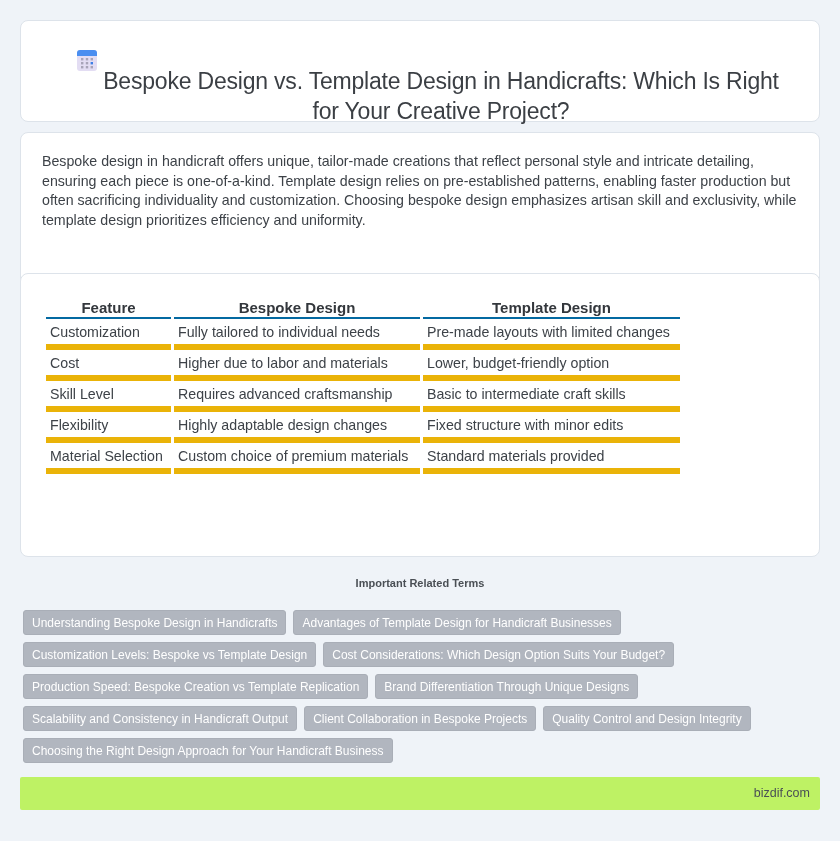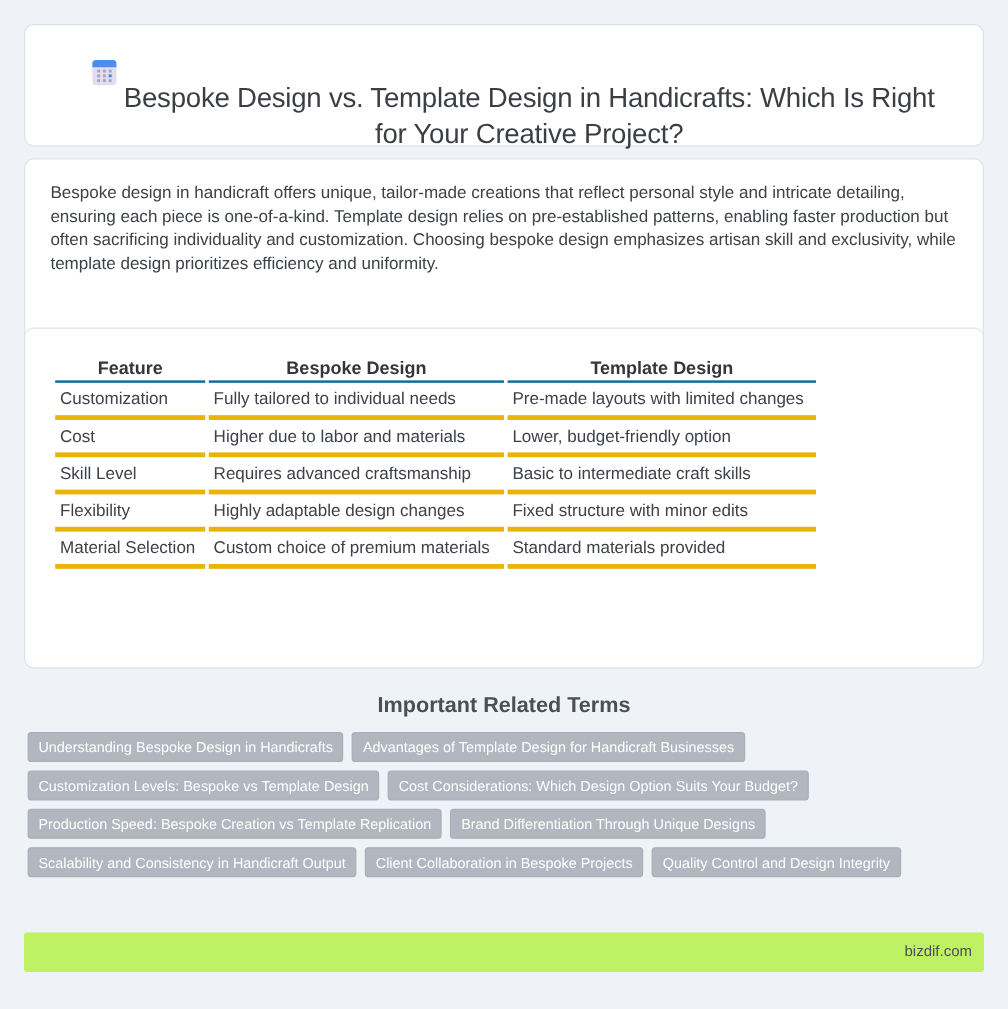--- a/index.html
+++ b/index.html
@@ -36,29 +36,29 @@
     position: absolute; left: 22px; top: 21px;
     border-collapse: separate; border-spacing: 3px 0;
     font-size: 14.2px; color: #3d4248;
   }
   table.cmp th {
     font-weight: bold; font-size: 15px; height: 24px; text-align: center;
     border-bottom: 2px solid #0369a1; padding: 0 4px; vertical-align: bottom; padding-bottom: 1px;
     color: #33373c;
   }
   table.cmp td {
-    height: 31px; padding: 0 4px; border-bottom: 4px solid #eab308; white-space: nowrap;
+    height: 31px; padding: 0 4px; border-bottom: 6px solid #eab308; white-space: nowrap;
   }
   table.cmp col.c1 { width: 125px; }
   table.cmp col.c2 { width: 246px; }
   table.cmp col.c3 { width: 257px; }
 
   .related-title {
     position: absolute; left: 0; top: 577px; width: 840px;
-    text-align: center; font-size: 18px; color: #4a4f55;
+    text-align: center; font-size: 11px; color: #4a4f55;
   }
   .tags {
     position: absolute; left: 23px; top: 610px; width: 800px;
     display: flex; flex-wrap: wrap; gap: 7px 7px;
   }
   .tag {
     height: 25px; line-height: 25px; padding: 0 8px;
     background: #b1b6bf; color: #ffffff; border-radius: 3px;
     font-size: 12px; white-space: nowrap; border: 1px solid #a9aeb7;
   }
@@ -148,17 +148,18 @@
 <div class="tags">
   <a class="tag">Understanding Bespoke Design in Handicrafts</a>
   <a class="tag">Advantages of Template Design for Handicraft Businesses</a>
   <a class="tag">Customization Levels: Bespoke vs Template Design</a>
   <a class="tag">Cost Considerations: Which Design Option Suits Your Budget?</a>
   <a class="tag">Production Speed: Bespoke Creation vs Template Replication</a>
   <a class="tag">Brand Differentiation Through Unique Designs</a>
   <a class="tag">Scalability and Consistency in Handicraft Output</a>
   <a class="tag">Client Collaboration in Bespoke Projects</a>
   <a class="tag">Quality Control and Design Integrity</a>
+  <a class="tag">Choosing the Right Design Approach for Your Handicraft Business</a>
 </div>
 
 <div class="footer">
   <span class="footer-text">bizdif.com</span>
 </div>
 
 </body></html>

